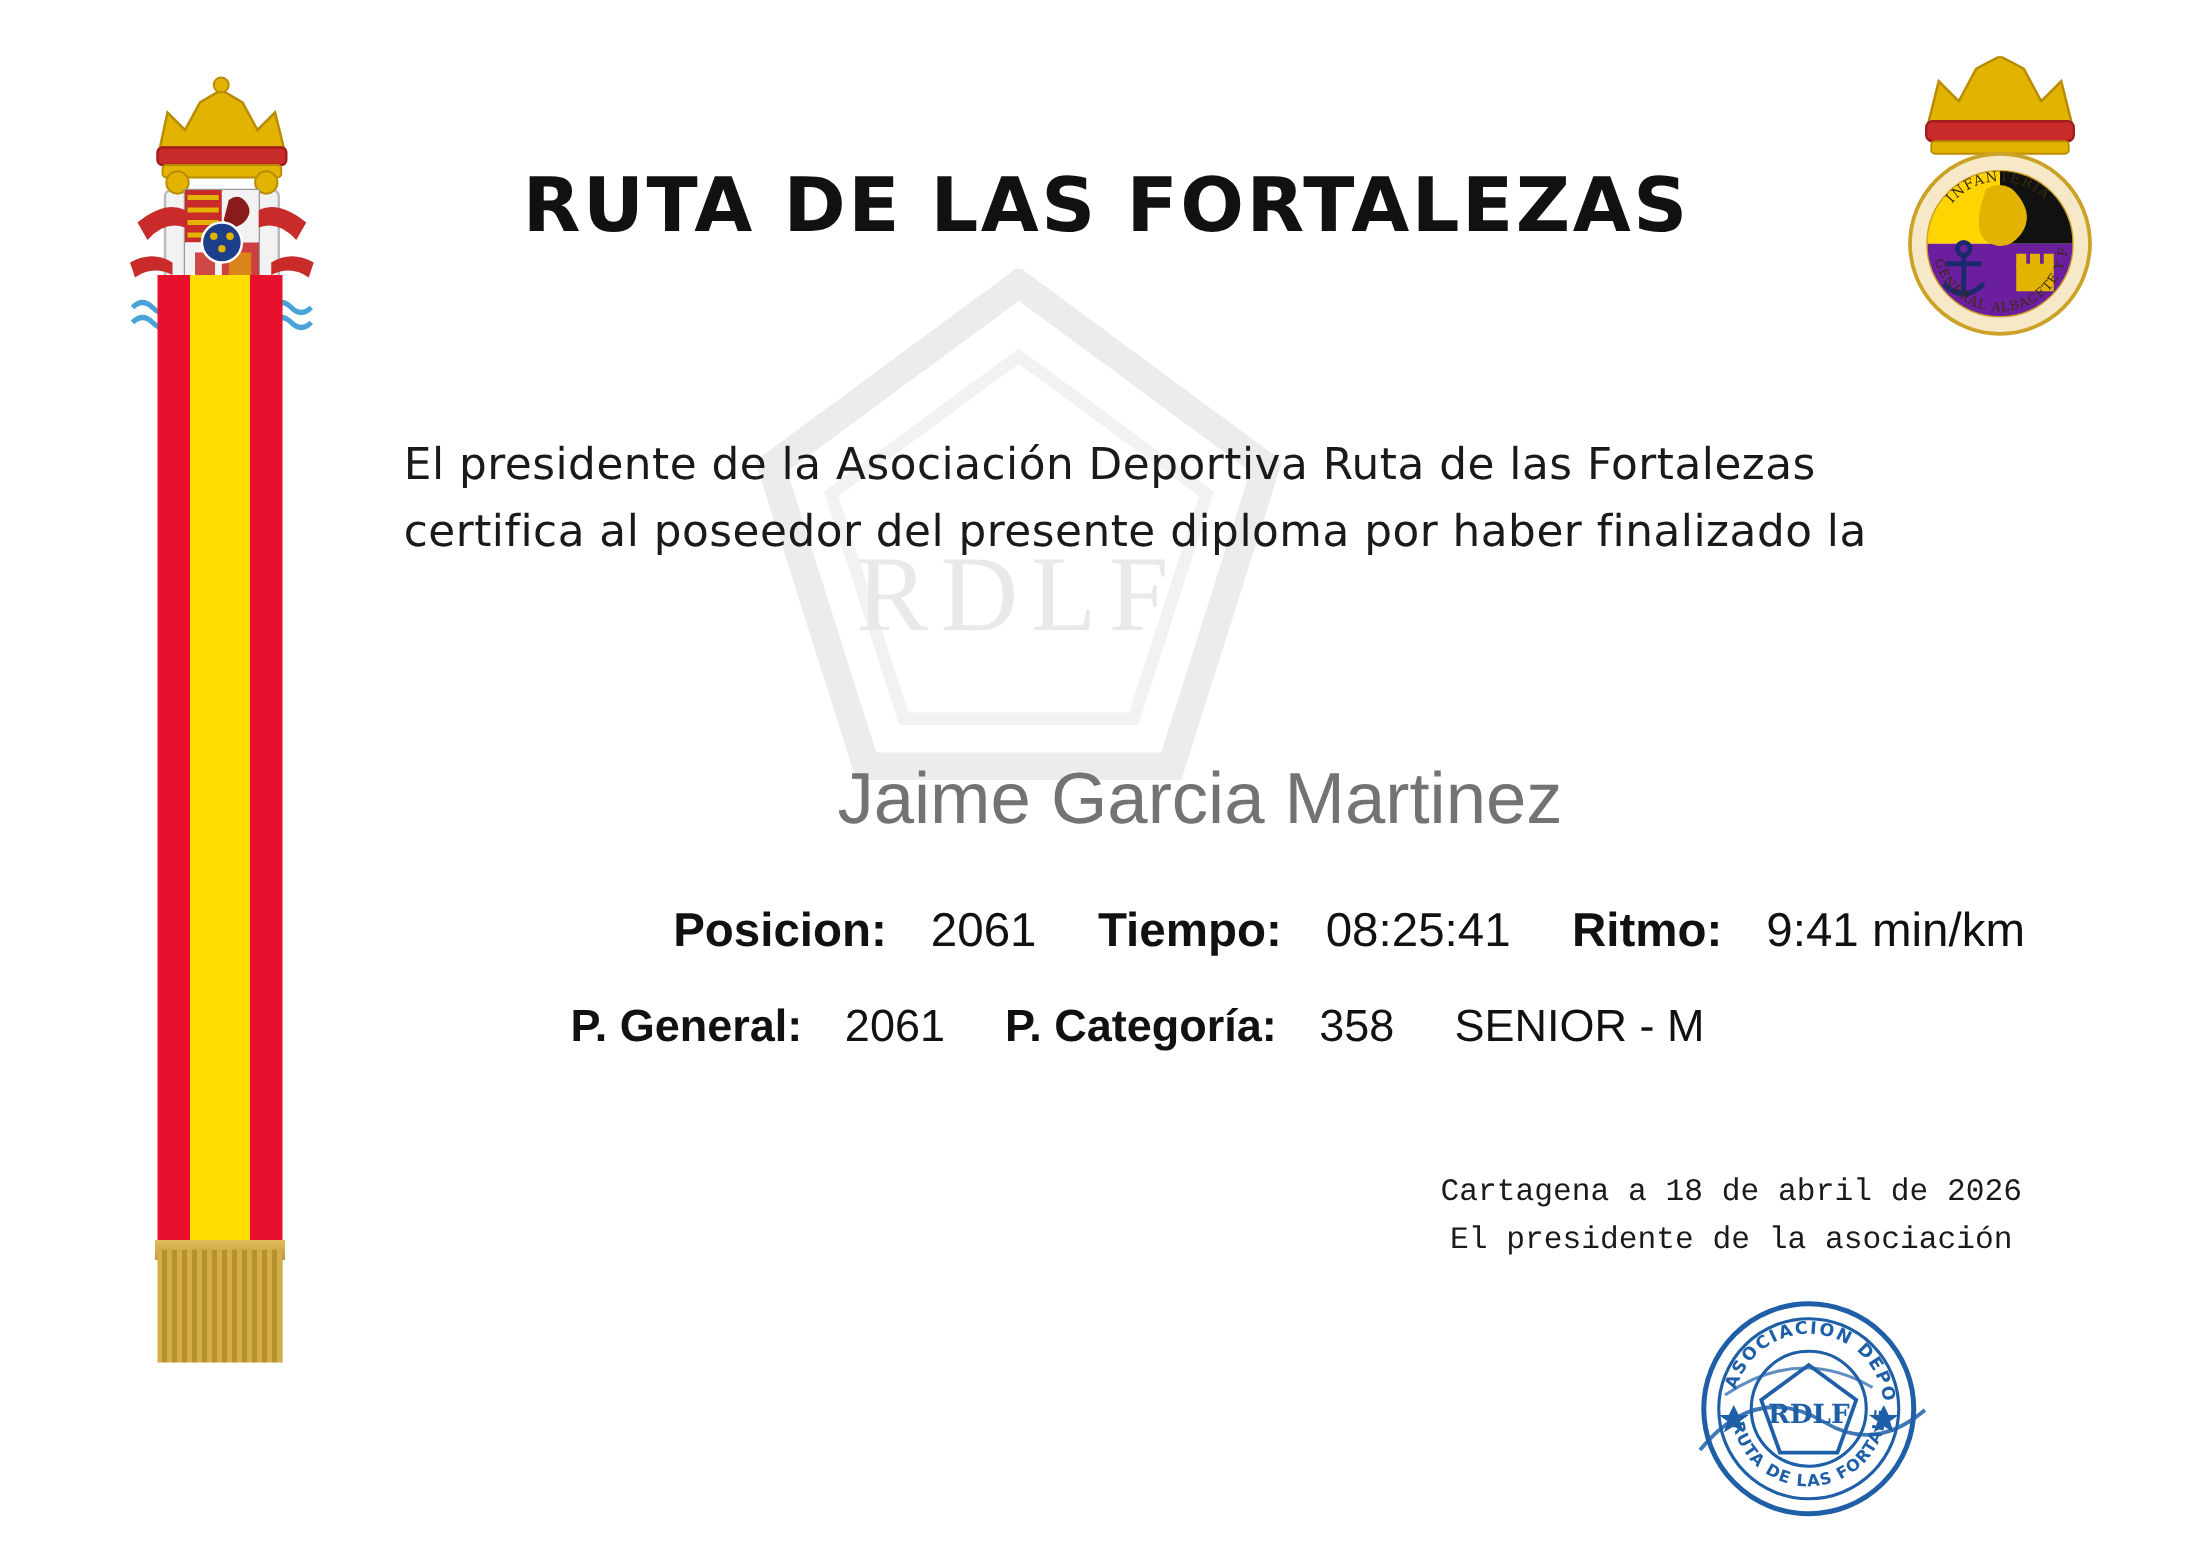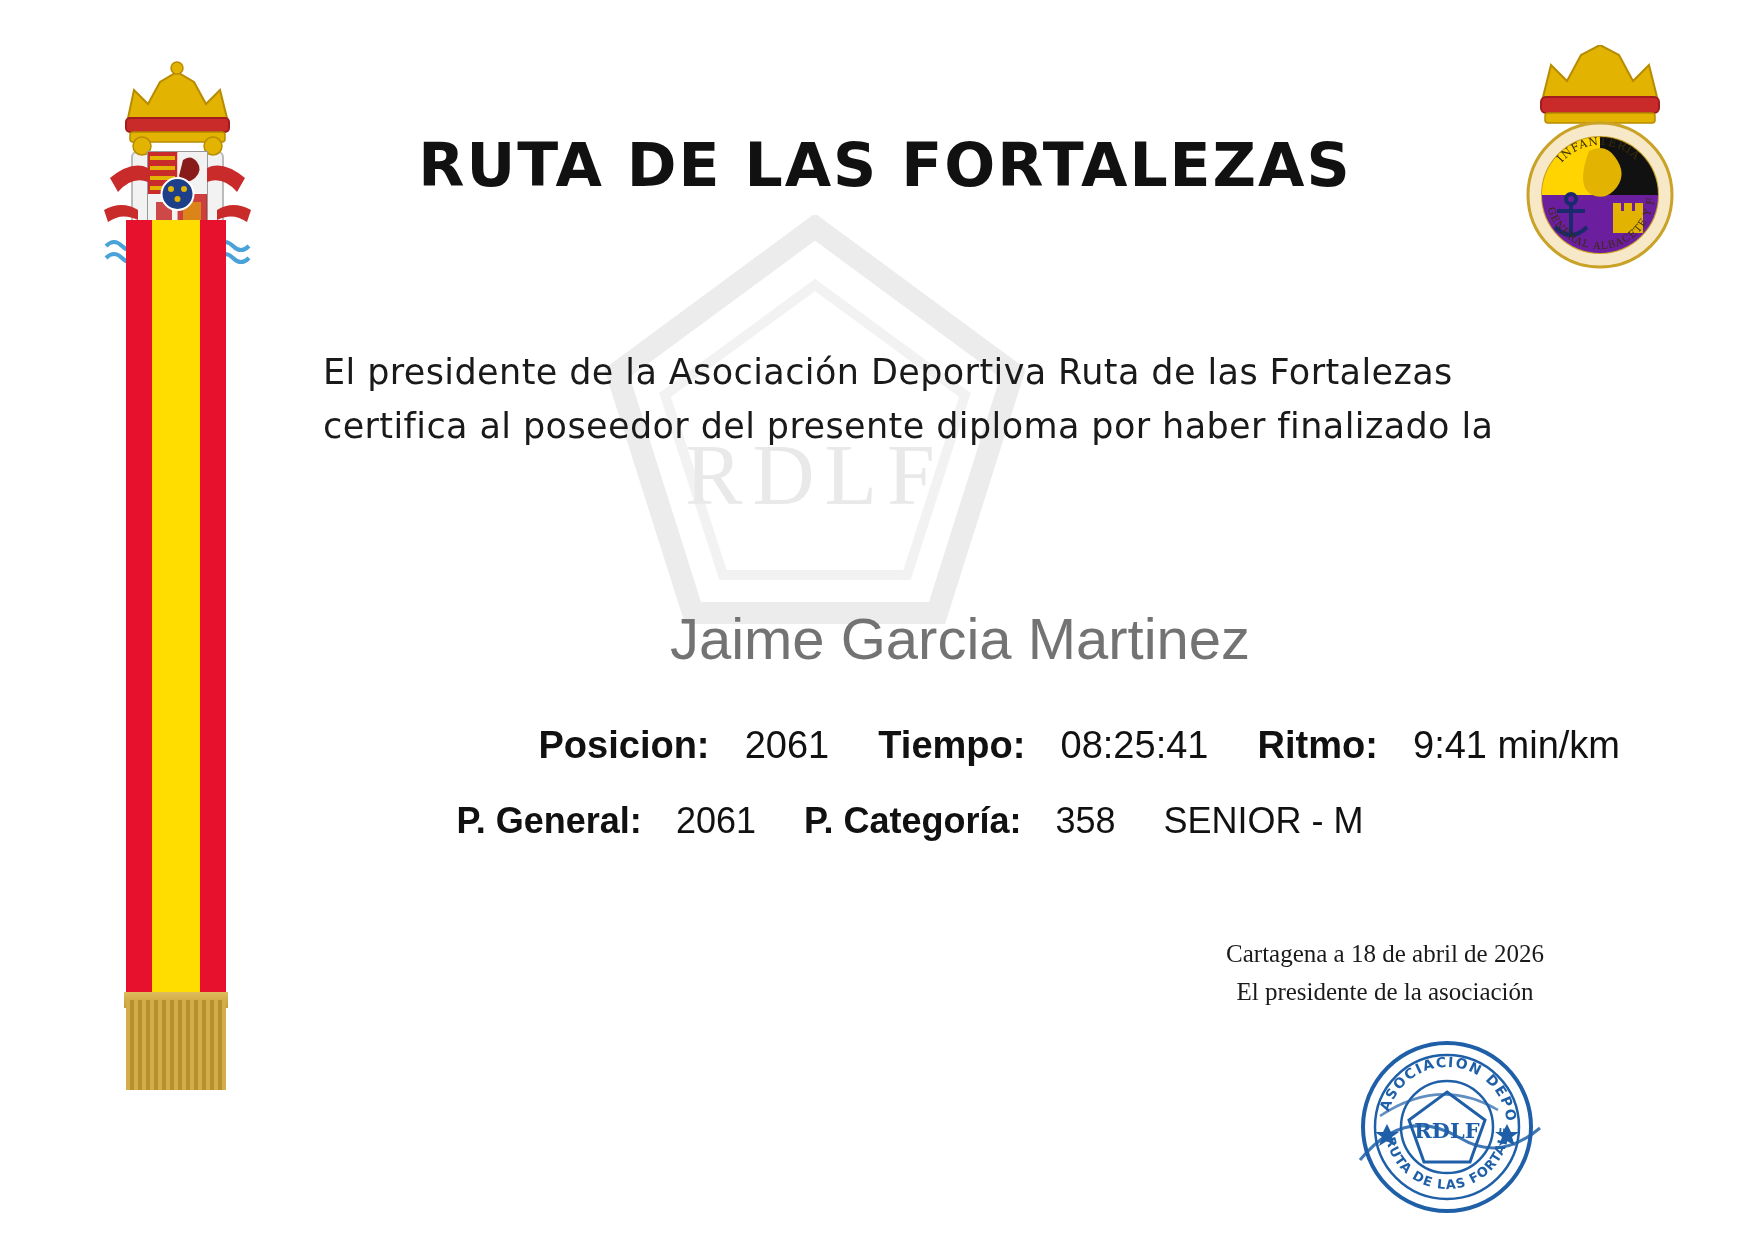--- a/index.html
+++ b/index.html
@@ -170,21 +170,21 @@
   .sp { display: inline-block; width: 14px; }
 
   
   #signature-block {
     position: absolute;
     right: 90px;
     top: 935px;
     width: 560px;
     text-align: center;
     z-index: 3;
-    font-family: Liberation Serif, serif;
+    font-family: Liberation Mono, monospace;
     font-size: 25px;
     line-height: 1.5;
     color: #1a1a1a;
   }
 
   #stamp {
     position: absolute;
     right: 200px;
     top: 1020px;
     width: 215px;

